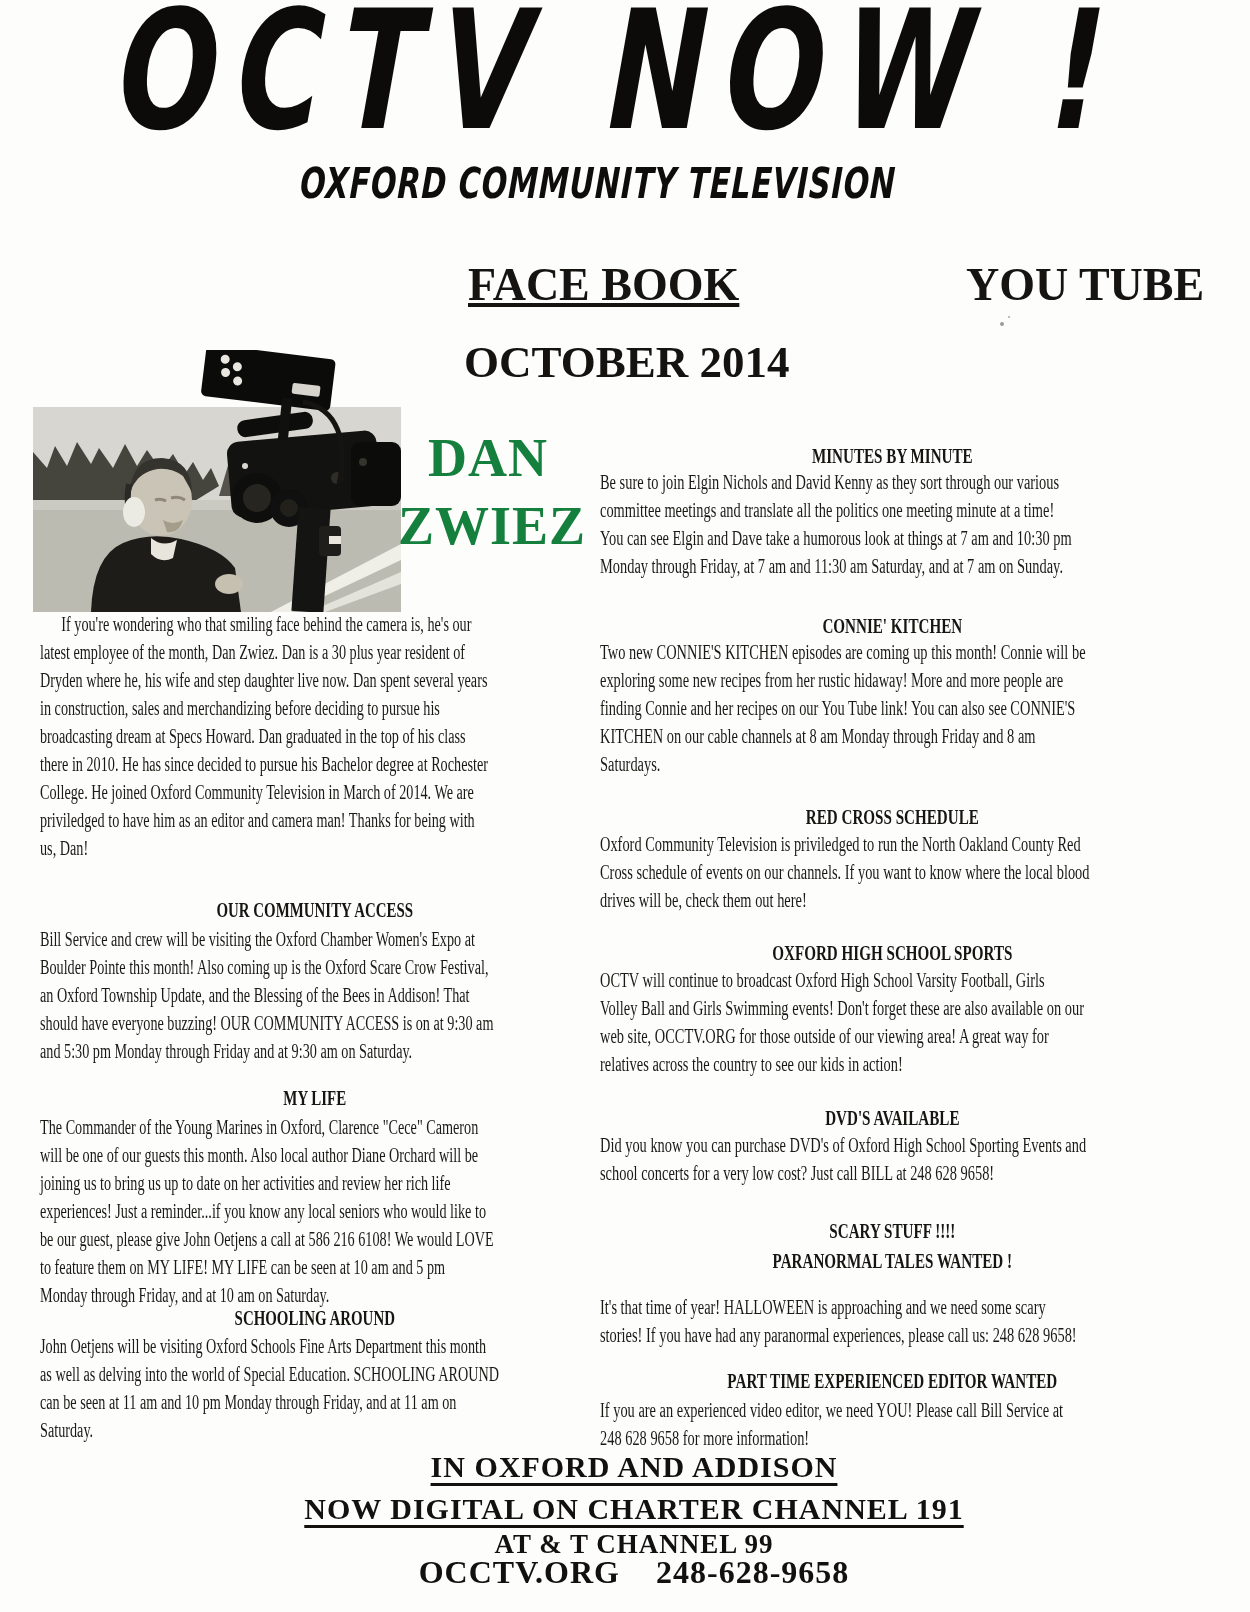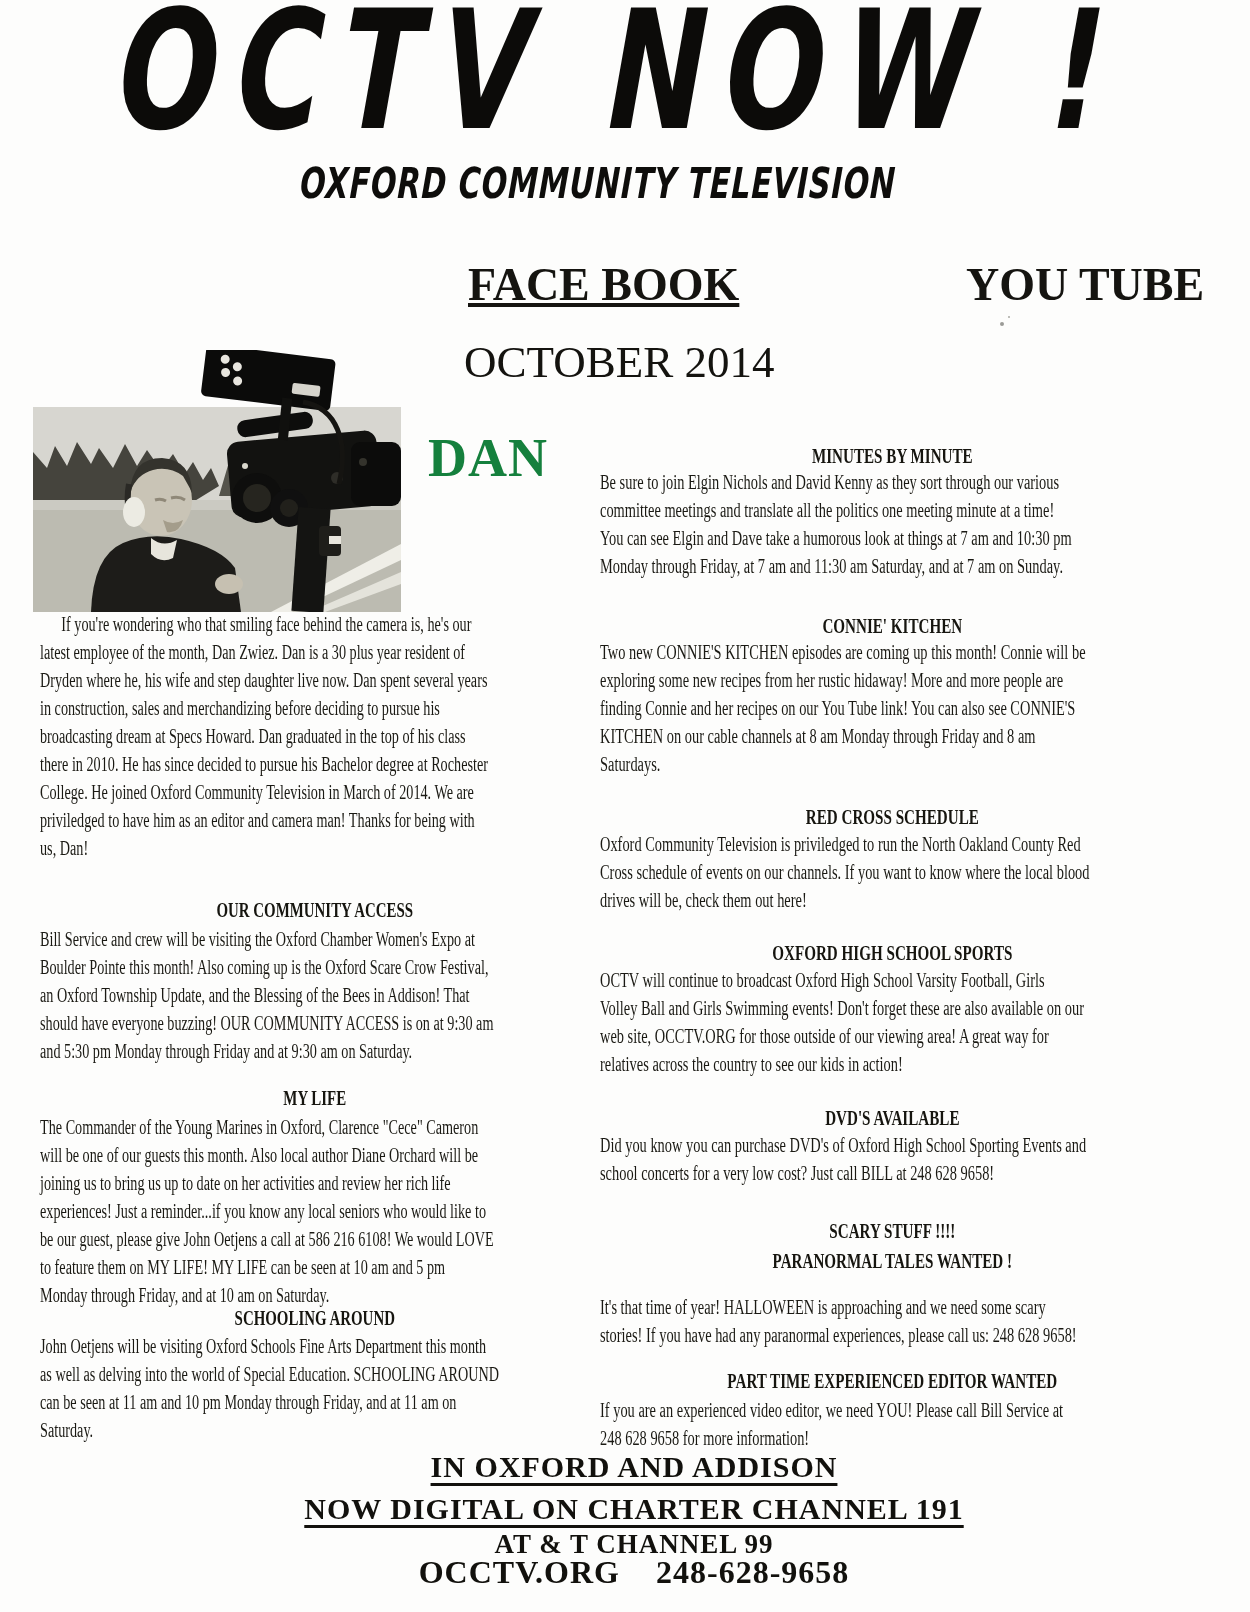--- a/index.html
+++ b/index.html
@@ -33,21 +33,21 @@
   .link {
     position:absolute; top:260px;
     font-weight:bold; font-size:46px; line-height:50px;
     color:#151410; white-space:nowrap;
   }
   .link-web { left:42px; }
   .link-fb  { left:468px;text-decoration:underline; }
   .link-yt  { left:958px;margin-left:8px; }
   .issue-date {
     position:absolute; left:464px; top:338px;
-    font-weight:normal; font-size:45px; line-height:48px;
+    font-weight:bold; font-size:45px; line-height:48px;
     color:#14130f; white-space:nowrap;
   }
   
   .photo { position:absolute; left:33px; top:350px; width:372px; height:262px; margin:0; }
   .feature-name {
     position:absolute; left:398px; top:424px; width:180px;
     text-align:center;
     font-weight:bold; font-size:54px; line-height:68px; letter-spacing:1px;
     color:#15803d;
   }
@@ -164,20 +164,21 @@
         <circle cx="205" cy="35" r="4.5" fill="#e8e6df"></circle>
         <rect x="260" y="30" width="28" height="11" rx="2" fill="#d6d4cc"></rect>
       </g>
       <path d="M270 52 C304 58 316 92 306 134" stroke="#151411" stroke-width="5" fill="none"></path>
       <rect x="247" y="48" width="10" height="42" fill="#10100e" transform="rotate(6 252 69)"></rect>
     </svg>
   </figure>
 
   <div class="feature-name">
     <div>DAN</div>
+    <div>ZWIEZ</div>
   </div>
 
   <p class="body lcol" id="feature-body">If you're wondering who that smiling face behind the camera is, he's our
 latest employee of the month, Dan Zwiez.  Dan is a 30 plus year resident of
 Dryden where he, his wife and step daughter live now. Dan spent several years
 in construction, sales and merchandizing before deciding to pursue his
 broadcasting dream at Specs Howard.  Dan graduated in the top of his class
 there in 2010.  He has since decided to pursue his Bachelor degree at Rochester
 College. He joined Oxford Community Television in March of 2014.  We are
 priviledged to have him as an editor and camera man!  Thanks for being with

